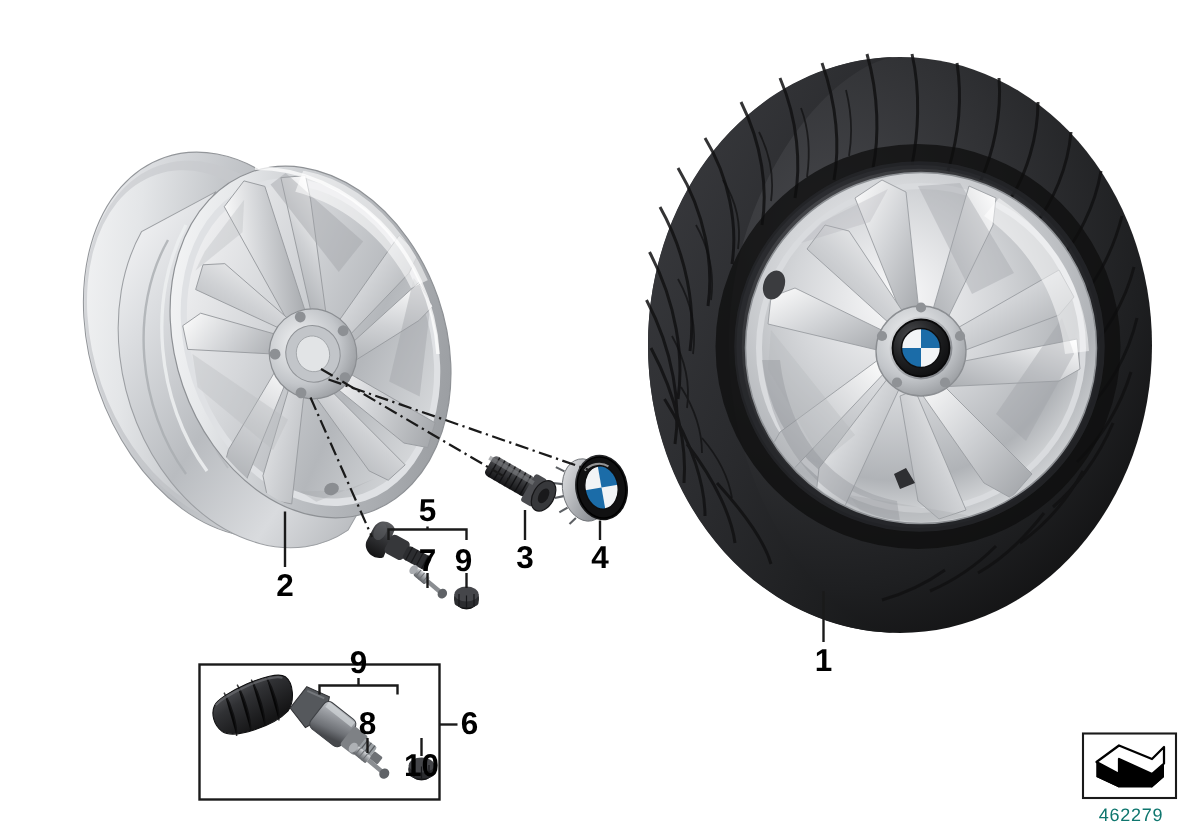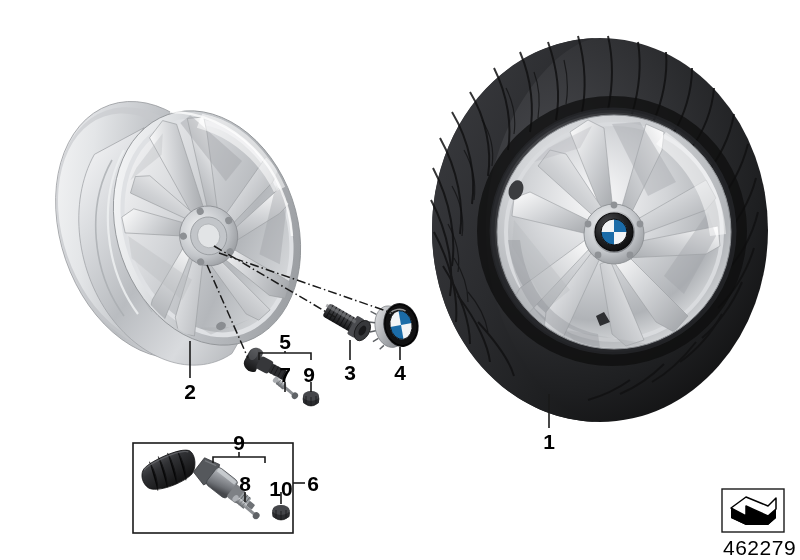--- a/index.html
+++ b/index.html
@@ -32,22 +32,22 @@
     color: #000000;
     line-height: 1;
     text-align: center;
     transform: translate(-50%, -50%);
     white-space: nowrap;
     user-select: none;
   }
   .partno {
     position: absolute;
     font-family: "Liberation Sans", sans-serif;
-    font-size: 21px;
-    color: #000000;
+    font-size: 12px;
+    color: #0f766e;
     letter-spacing: 0.5px;
     white-space: nowrap;
   }
 </style>
 </head>
 <body>
 
 <div id="diagram">
 
   <svg class="layer" viewBox="0 0 800 560">
@@ -515,18 +515,18 @@
 
   <div class="callout" style="left:549px; top:441px;">1</div>
   <div class="callout" style="left:190px; top:391px;">2</div>
   <div class="callout" style="left:350px; top:372px;">3</div>
   <div class="callout" style="left:400px; top:372px;">4</div>
   <div class="callout" style="left:285px; top:341px;">5</div>
   <div class="callout" style="left:313px; top:483px;">6</div>
   <div class="callout" style="left:285px; top:374px;">7</div>
   <div class="callout" style="left:245px; top:483px;">8</div>
   <div class="callout" style="left:309px; top:374px;">9</div>
-  <div class="callout" style="left:281px; top:488px;">10</div>
+  <div class="callout" style="left:281px; top:511px;">10</div>
   <div class="callout" style="left:239px; top:442px;">9</div>
 
   <div class="partno" style="left:723px; top:536px; width:62px; text-align:center;">462279</div>
 
 </div>
 
 </body></html>

